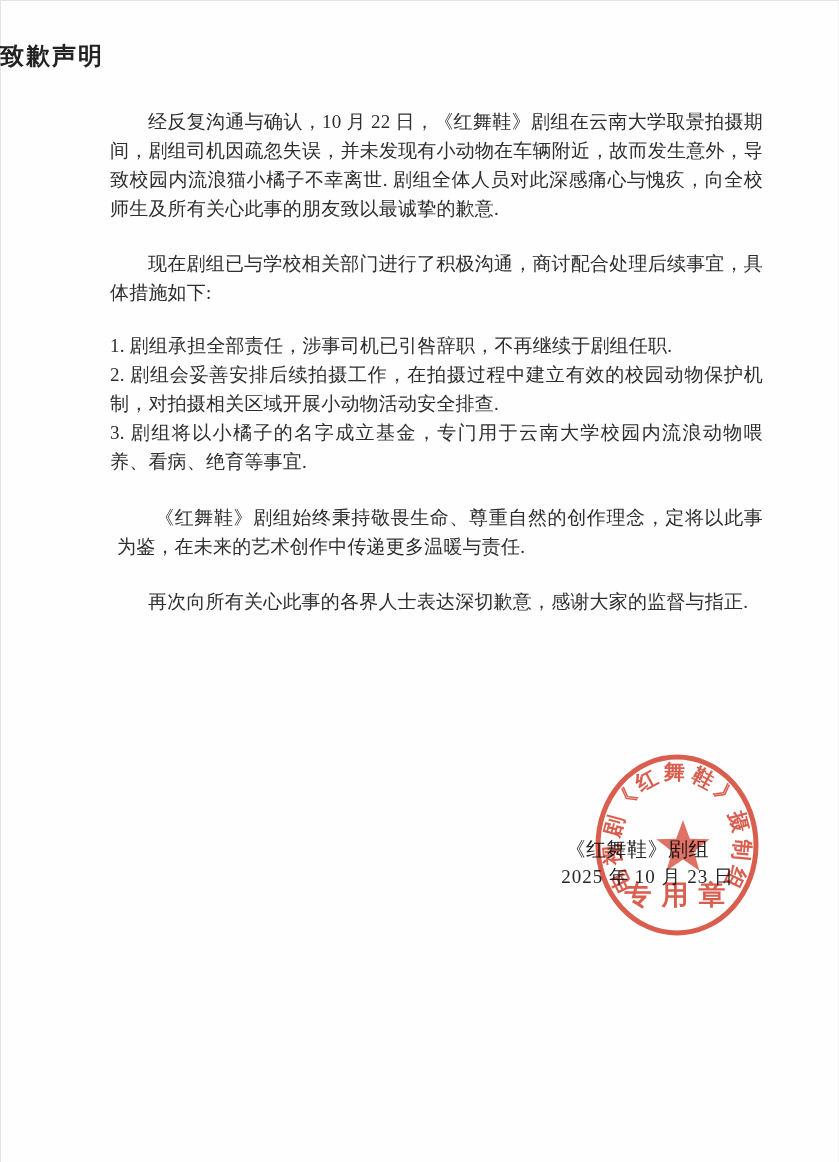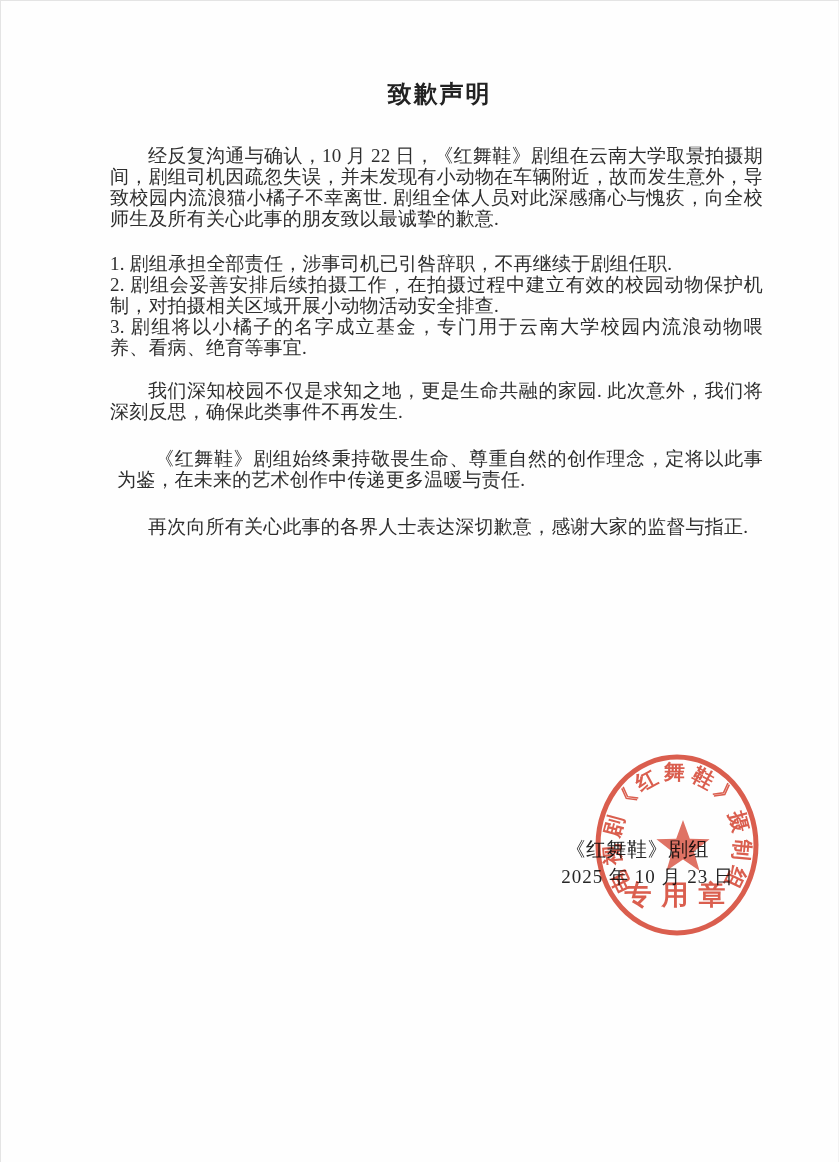--- a/index.html
+++ b/index.html
@@ -10,32 +10,30 @@
     position: relative;
     overflow: hidden;
   }
   .page {
     position: absolute; inset: 0;
     background: #fefefe;
     box-shadow: inset 1px 1px 0 #e4e4e4, inset -1px 0 0 #f2f2f2;
     color: #2b2b2b;
   }
   .doc-title {
-    margin-top: 78px;
-    text-align: center;
+    margin-top: 40px;
     font-size: 24px;
     font-weight: bold;
     letter-spacing: 2px;
     color: #222222;
-    padding-left: 40px;
   }
   .content {
     margin: 35px 76px 0 110px; 
     font-size: 19px;
-    line-height: 21px;
+    line-height: 29px;
     text-align: justify;
     color: #2e2e2e;
     letter-spacing: 0.2px;
   }
   .para { text-indent: 2em; }
   .para + .para { margin-top: 26px; }
   .measures { margin-top: 24px; }
   .measure-item { text-indent: 0; }
   .after-list { margin-top: 22px; }
   .gap-27 { margin-top: 27px; margin-left: 7px; }
@@ -75,28 +73,28 @@
 </style>
 </head>
 <body>
 
 <div class="page">
 
   <div class="doc-title">致歉声明</div>
 
   <div class="content">
     <div class="para">经反复沟通与确认，10 月 22 日，《红舞鞋》剧组在云南大学取景拍摄期间，剧组司机因疏忽失误，并未发现有小动物在车辆附近，故而发生意外，导致校园内流浪猫小橘子不幸离世. 剧组全体人员对此深感痛心与愧疚，向全校师生及所有关心此事的朋友致以最诚挚的歉意.</div>
+    <div class="para">现在剧组已与学校相关部门进行了积极沟通，商讨配合处理后续事宜，具体措施如下:</div>
 
     <div class="measures">
       <div class="measure-item">1. 剧组承担全部责任，涉事司机已引咎辞职，不再继续于剧组任职.</div>
       <div class="measure-item">2. 剧组会妥善安排后续拍摄工作，在拍摄过程中建立有效的校园动物保护机制，对拍摄相关区域开展小动物活动安全排查.</div>
       <div class="measure-item">3. 剧组将以小橘子的名字成立基金，专门用于云南大学校园内流浪动物喂养、看病、绝育等事宜.</div>
     </div>
 
-    <div class="para after-list">我们深知校园不仅是求知之地，更是生命共融的家园. 此次意外，我们将深刻反思，确保此类事件不再发生.</div>
     <div class="para gap-27">《红舞鞋》剧组始终秉持敬畏生命、尊重自然的创作理念，定将以此事为鉴，在未来的艺术创作中传递更多温暖与责任.</div>
     <div class="para gap-20">再次向所有关心此事的各界人士表达深切歉意，感谢大家的监督与指正.</div>
   </div>
 
   <div class="signature-name">《红舞鞋》剧组</div>
   <div class="signature-date">2025 年 10 月 23 日</div>
 
   <svg class="seal" viewBox="0 0 170 186" xmlns="http://www.w3.org/2000/svg">
     <defs>
       <path id="seal-arc" d="M 40.6,135.4 A 58,66 0 1 1 129.4,135.4" fill="none"></path>

